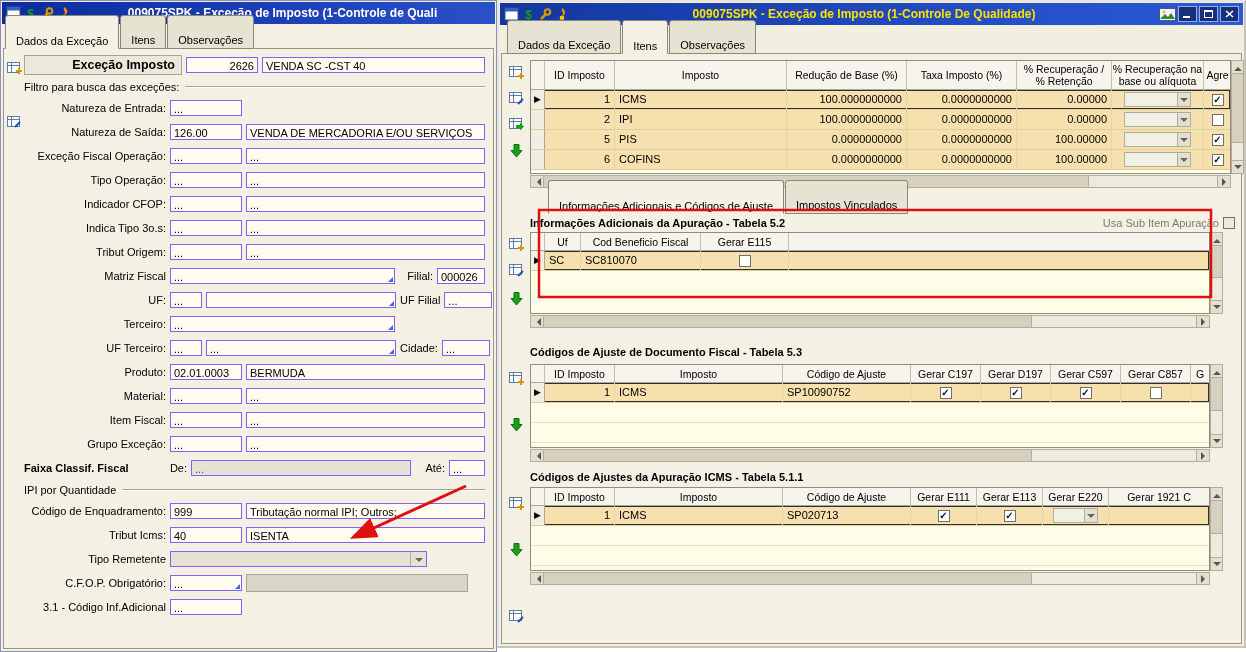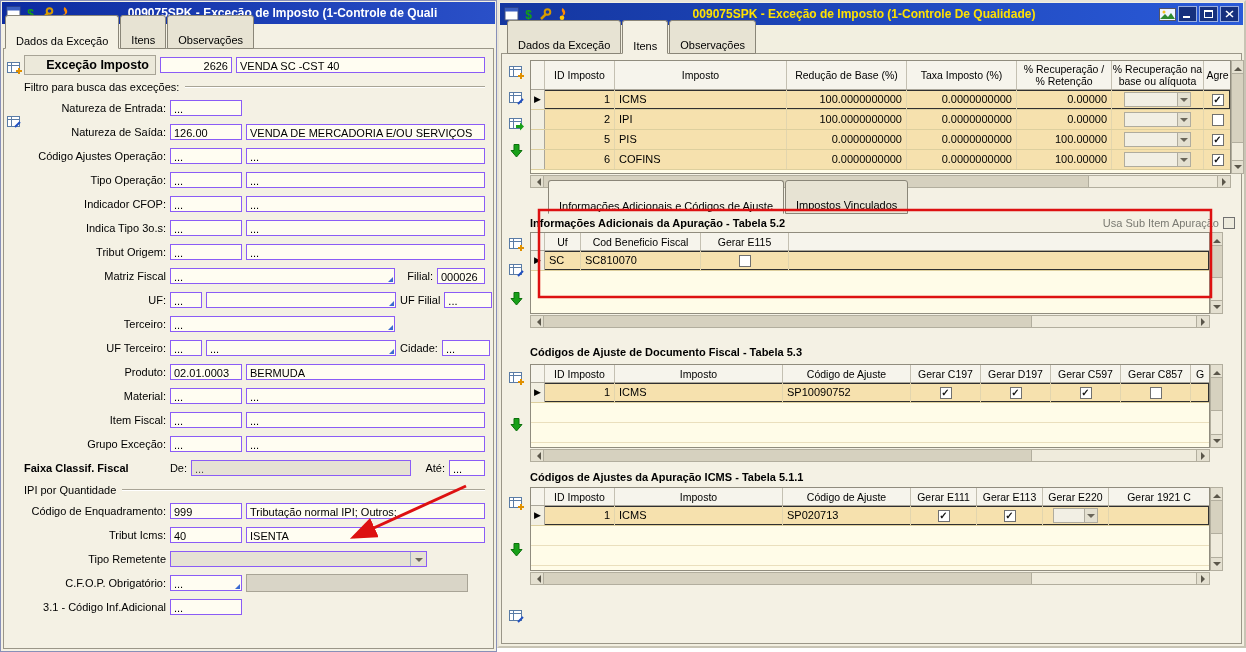--- a/index.html
+++ b/index.html
@@ -58,21 +58,21 @@
   .f257 { width:257px; flex:none; }
   .f222g { width:222px; flex:none; }
   .fgrow { flex:1; }
   .lookup::after { content:""; position:absolute; right:1px; bottom:1px; border-left:5px solid transparent; border-bottom:5px solid #3c6ad2; }
   .disabledf { background:#e6e2d4; color:#4a4a44; }
   .graybox { background:#d9d5c7; border:1px solid #a8a496; height:18px; }
   .ml-label { flex:1; text-align:right; white-space:nowrap; }
   .fsection { display:flex; align-items:center; height:16px; margin-bottom:3px; font-weight:normal; white-space:nowrap; }
   .fsection .rule { flex:1; height:2px; border-top:1px solid #a8a496; border-bottom:1px solid #ffffff; margin-left:6px; }
   .hdr-label {
-    width:132px; flex:none; font-weight:bold; font-size:12.5px; text-align:right; padding:0 6px 0 0;
+    width:158px; flex:none; font-weight:bold; font-size:12.5px; text-align:right; padding:0 6px 0 0;
     background:#ece9da; border:1px solid #a8a496; height:20px; line-height:19px;
   }
   .bold-label { width:133px; flex:none; font-weight:bold; white-space:nowrap; }
   .w26 { width:26px; flex:none; text-align:right; }
   .w30 { width:30px; flex:none; text-align:right; }
   .side-icon { position:absolute; left:1px; width:18px; height:18px; display:flex; align-items:center; justify-content:center; }
   
   .combo { display:flex; padding:0; }
   .combo .arrowbtn { margin-left:auto; width:16px; background:#e6e2d4; border-left:1px solid #9eafc8; position:relative; }
   .combo .arrowbtn::after { content:""; position:absolute; left:4px; top:6px; border:4px solid transparent; border-top-color:#6a665a; }
@@ -196,21 +196,21 @@
       <span class="field f70">...</span>
     </div>
 
     <div class="frow">
       <span class="flabel">Natureza de Saída:</span>
       <span class="field f70">126.00</span>
       <span class="field fgrow">VENDA DE MERCADORIA E/OU SERVIÇOS</span>
     </div>
 
     <div class="frow">
-      <span class="flabel">Código Ajustes Operação:</span>
+      <span class="flabel">Exceção Fiscal Operação:</span>
       <span class="field f70">...</span>
       <span class="field fgrow">...</span>
     </div>
 
     <div class="frow">
       <span class="flabel">Tipo Operação:</span>
       <span class="field f70">...</span>
       <span class="field fgrow">...</span>
     </div>
 

